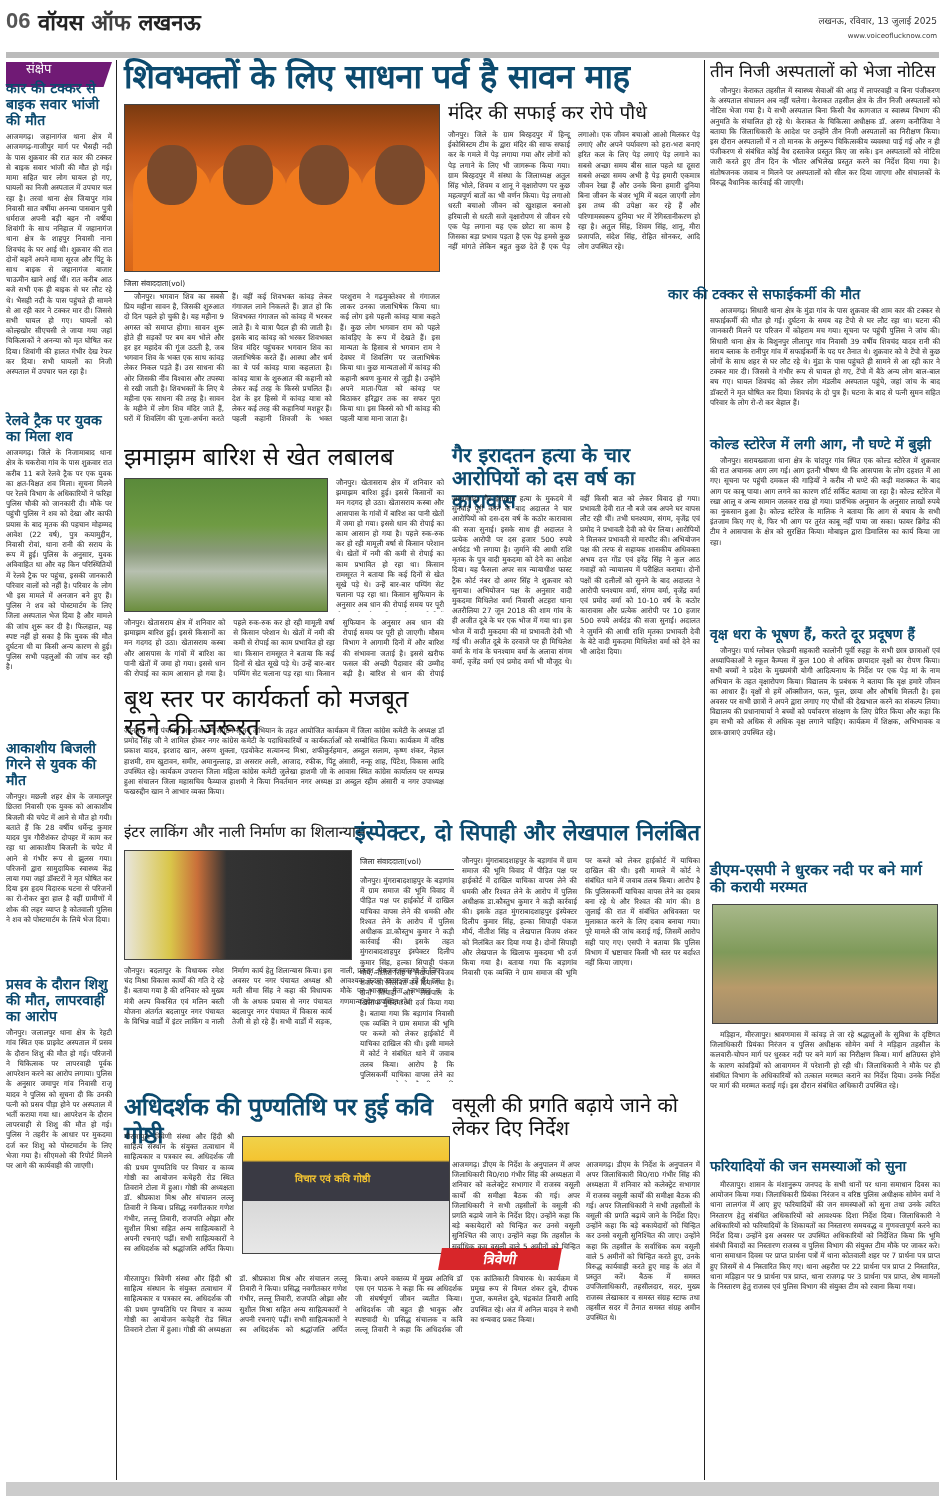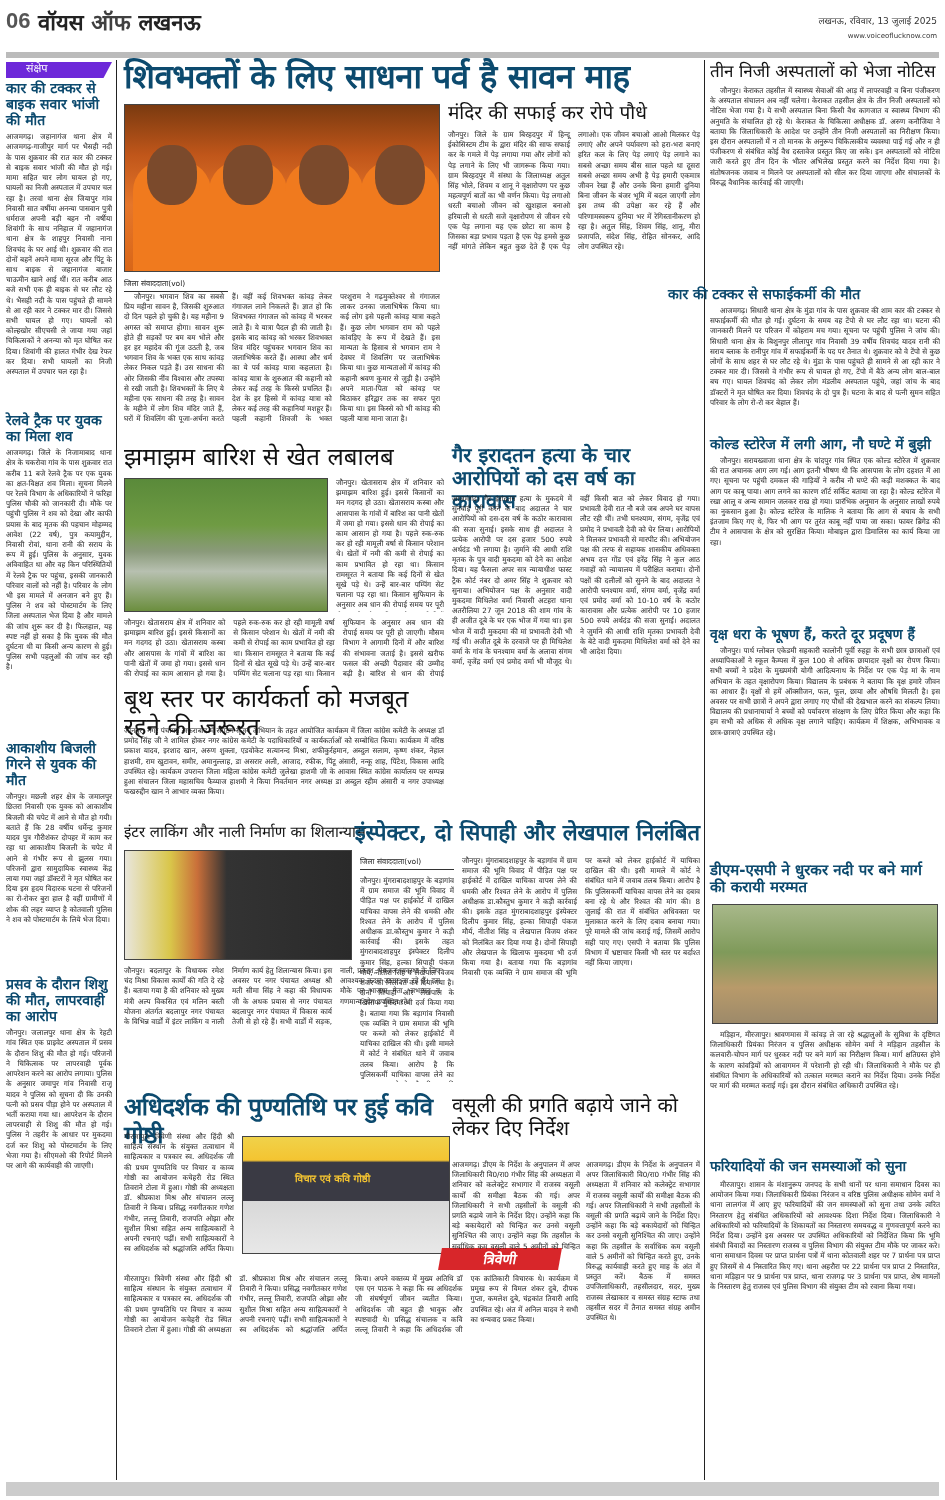--- a/index.html
+++ b/index.html
@@ -8,21 +8,21 @@
 .masthead{left:0;top:0;width:945px;height:50px}
 .pno{left:6px;top:8px;font-family:"Liberation Sans",sans-serif;font-weight:bold;font-size:22px;color:#555}
 .paper{left:38px;top:6px;font-size:22px;font-weight:bold;color:#222}
 .paper .mid{color:#404040}
 .section{left:385px;top:6px;font-size:26px;font-weight:bold;color:#333;letter-spacing:0.5px}
 .dateline{right:8px;top:14px;font-size:9px;color:#333;text-align:right}
 .web{right:8px;top:32px;font-size:7px;color:#333}
 .rule{left:6px;top:52px;width:933px;height:6px;background:#bbb}
 .bottomrule{left:6px;top:1482px;width:933px;height:14px;background:#ccc}
 .vrule{width:1px;background:#222}
-.brief-tag{left:6px;top:62px;width:106px;height:16px;background:#6d28d9;color:#fff;font-size:11px;padding-left:20px;line-height:14px;clip-path:polygon(0 0,100% 0,92% 100%,0 100%)}
+.brief-tag{left:6px;top:62px;width:106px;height:25px;background:#701a75;color:#fff;font-size:13px;padding-left:20px;line-height:14px;clip-path:polygon(0 0,100% 0,92% 100%,0 100%)}
 .hd{font-weight:bold;line-height:1.15;color:#0c4a6e}
 .hd-light{font-weight:normal;line-height:1.15;color:#111}
 .body{font-size:7.2px;line-height:10.2px;color:#222;text-align:justify;overflow:hidden}
 .cols2{column-count:2;column-gap:8px}
 .cols3{column-count:3;column-gap:8px}
 .byline{font-size:7.5px;color:#222;border-bottom:1px solid #333;padding-bottom:3px;margin-bottom:4px}
 .photo{overflow:hidden;border:1px solid #444}
 .kanwar{background:linear-gradient(180deg,#7a3a10 0%,#c0561a 30%,#e5762a 60%,#d86618 100%)}
 .kanwar .face{position:absolute;top:40px;width:50px;height:60px;border-radius:45%;background:#7b4a2c}
 .kanwar .shirt{position:absolute;bottom:0;width:78px;height:110px;border-radius:30px 30px 0 0;background:#f07a1e}

